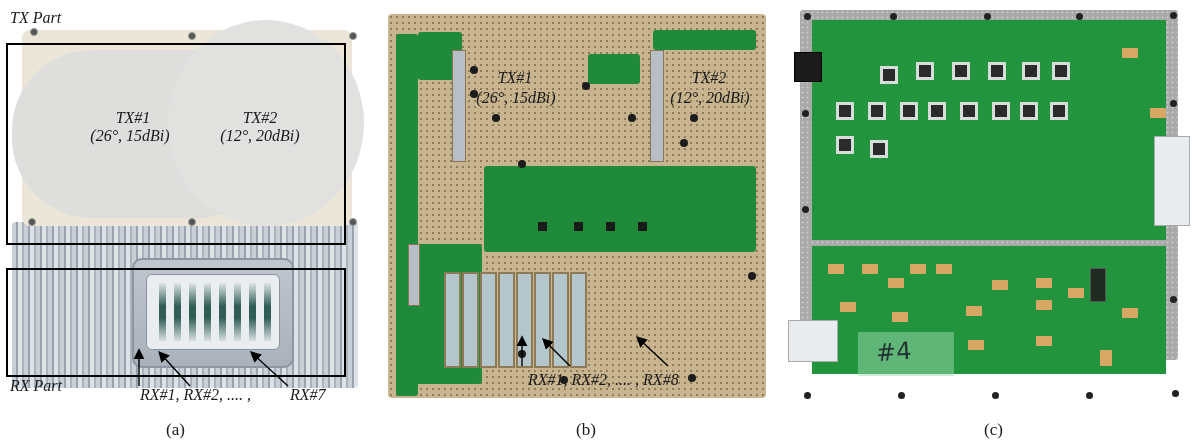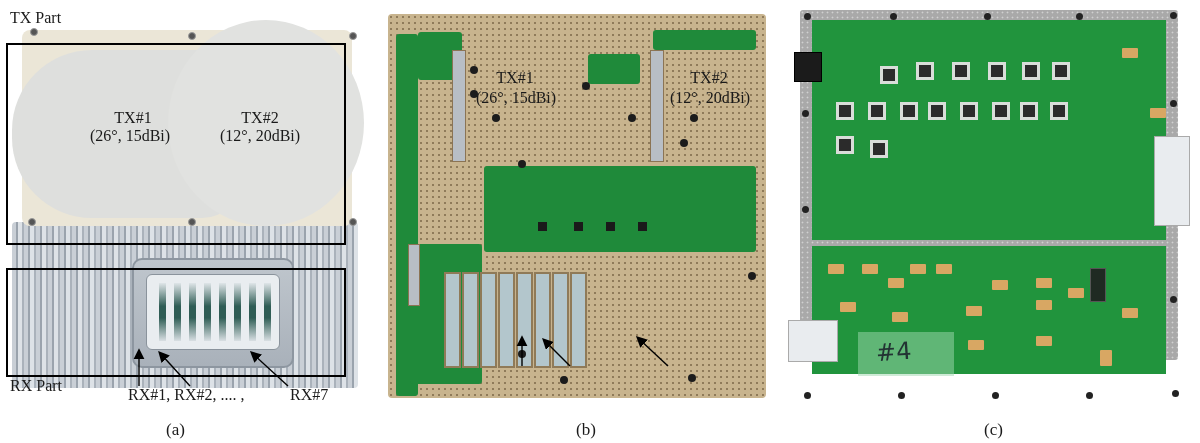--- a/index.html
+++ b/index.html
@@ -1,18 +1,18 @@
 <!DOCTYPE html>
 <html><head>
 <meta charset="utf-8">
 <style>
   html,body{margin:0;padding:0;background:#ffffff;}
   body{width:1200px;height:443px;position:relative;overflow:hidden;font-family:"Liberation Serif","DejaVu Serif",serif;color:#1a1a1a;}
   .abs{position:absolute;}
-  .label{position:absolute;font-size:16px;line-height:1;white-space:nowrap;}
+  .label{position:absolute;font-size:16px;line-height:1;white-space:nowrap;font-style:italic;}
   .caption{position:absolute;font-size:17px;}
 
   
   #panel-a{left:0;top:0;width:372px;height:443px;}
   .heatsink{position:absolute;left:12px;top:222px;width:346px;height:166px;
     background:
       repeating-linear-gradient(90deg,#c9cfd6 0 4px,#9aa3ad 4px 6px,#dde2e7 6px 10px,#aab2bb 10px 12px);
     border-radius:4px;}
   .heatsink-inner{position:absolute;left:120px;top:36px;width:158px;height:106px;border-radius:10px;
     background:linear-gradient(#bfc6cd,#a9b1ba);border:2px solid #8d96a0;}
@@ -76,21 +76,21 @@
 
   <div class="box" style="left:6px;top:43px;width:336px;height:198px;"></div>
   <div class="box" style="left:6px;top:268px;width:336px;height:105px;"></div>
 
   <div class="label" style="left:10px;top:10px;">TX Part</div>
   <div class="label" style="left:88px;top:110px;width:90px;text-align:center;">TX#1</div>
   <div class="label" style="left:60px;top:128px;width:140px;text-align:center;">(26°, 15dBi)</div>
   <div class="label" style="left:215px;top:110px;width:90px;text-align:center;">TX#2</div>
   <div class="label" style="left:190px;top:128px;width:140px;text-align:center;">(12°, 20dBi)</div>
   <div class="label" style="left:10px;top:378px;">RX Part</div>
-  <div class="label" style="left:128px;top:387px;">RX#1, RX#2, .... ,</div>
+  <div class="label" style="left:140px;top:387px;">RX#1, RX#2, .... ,</div>
   <div class="label" style="left:290px;top:387px;">RX#7</div>
   <div class="caption" style="left:166px;top:420px;">(a)</div>
 </div>
 
 <div id="panel-b" class="abs">
   <div class="pcb-b">
     <div class="green" style="left:8px;top:20px;width:22px;height:362px;"></div>
     <div class="green" style="left:22px;top:230px;width:72px;height:140px;"></div>
     <div class="green" style="left:30px;top:18px;width:44px;height:48px;"></div>
     <div class="green" style="left:200px;top:40px;width:52px;height:30px;"></div>
@@ -126,20 +126,21 @@
     <div class="via" style="left:360px;top:258px"></div>
     <div class="via" style="left:130px;top:336px"></div>
     <div class="via" style="left:172px;top:362px"></div>
     <div class="via" style="left:300px;top:360px"></div>
   </div>
 
   <div class="label" style="left:92px;top:70px;width:90px;text-align:center;">TX#1</div>
   <div class="label" style="left:68px;top:90px;width:140px;text-align:center;">(26°, 15dBi)</div>
   <div class="label" style="left:286px;top:70px;width:90px;text-align:center;">TX#2</div>
   <div class="label" style="left:262px;top:90px;width:140px;text-align:center;">(12°, 20dBi)</div>
+  <div class="label" style="left:150px;top:372px;">RX#1, RX#2, .... , RX#8</div>
   <div class="caption" style="left:198px;top:420px;">(b)</div>
 </div>
 
 <div id="panel-c" class="abs">
   <div class="pcb-c">
     <div class="board" style="left:12px;top:10px;width:354px;height:220px;"></div>
     <div class="board" style="left:12px;top:236px;width:354px;height:128px;"></div>
 
     <div class="ic" style="left:80px;top:56px"></div>
     <div class="ic" style="left:116px;top:52px"></div>

